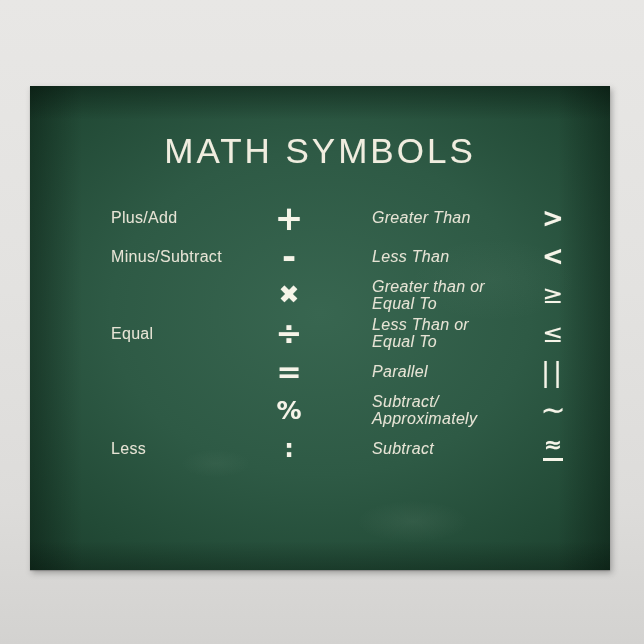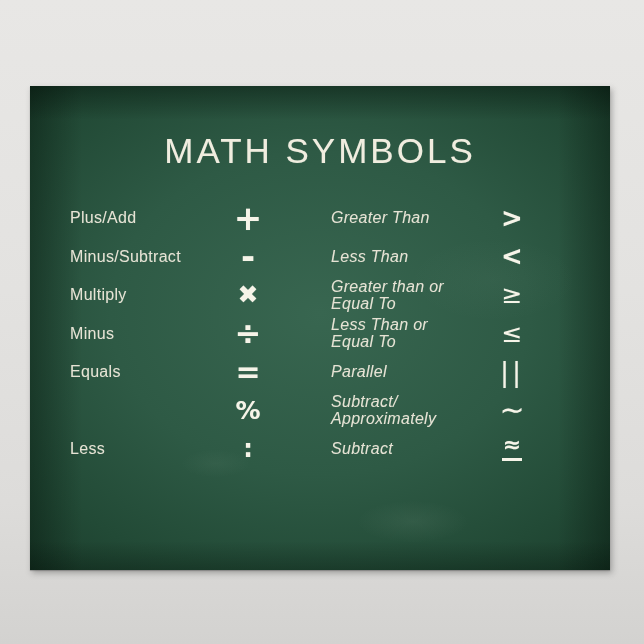--- a/index.html
+++ b/index.html
@@ -51,21 +51,21 @@
     font-weight: 400;
     letter-spacing: 3px;
     color: #f0eddf;
     text-shadow: 0 0 1px rgba(255,255,255,0.25);
   }
 
   .symbols-grid {
     position: relative;
     z-index: 1;
     margin-top: 28px;
-    padding-left: 40px;
+    padding-left: 81px;
     display: grid;
     grid-template-columns: 150px 56px 55px 150px 62px;
     grid-auto-rows: 38.5px;
     align-items: center;
   }
 
   .t-label {
     color: #e6e3d4;
     font-size: 16px;
     line-height: 17px;
@@ -118,33 +118,31 @@
       <div class="t-label l-label">Plus/Add</div>
       <div class="sym sym-plus l-sym">+</div>
       <div class="t-label r-label">Greater Than</div>
       <div class="sym sym-gt r-sym">&gt;</div>
 
       <div class="t-label l-label">Minus/Subtract</div>
       <div class="sym sym-minus l-sym">-</div>
       <div class="t-label r-label">Less Than</div>
       <div class="sym sym-lt r-sym">&lt;</div>
 
-      <div class="t-label l-label">Multiply</div>
       <div class="sym sym-multiply l-sym">✖</div>
       <div class="t-label r-label">Greater than or
 Equal To</div>
       <div class="sym sym-ge r-sym">≥</div>
 
-      <div class="t-label l-label">Minus</div>
+      <div class="t-label l-label">Equal</div>
       <div class="sym sym-divide l-sym">÷</div>
       <div class="t-label r-label">Less Than or
 Equal To</div>
       <div class="sym sym-le r-sym">≤</div>
 
-      <div class="t-label l-label">Equals</div>
       <div class="sym sym-equals l-sym">=</div>
       <div class="t-label r-label">Parallel</div>
       <div class="sym sym-parallel r-sym">||</div>
 
       <div class="sym sym-percent l-sym">%</div>
       <div class="t-label r-label">Subtract/
 Approximately</div>
       <div class="sym sym-similar r-sym">∼</div>
 
       <div class="t-label l-label">Less</div>

